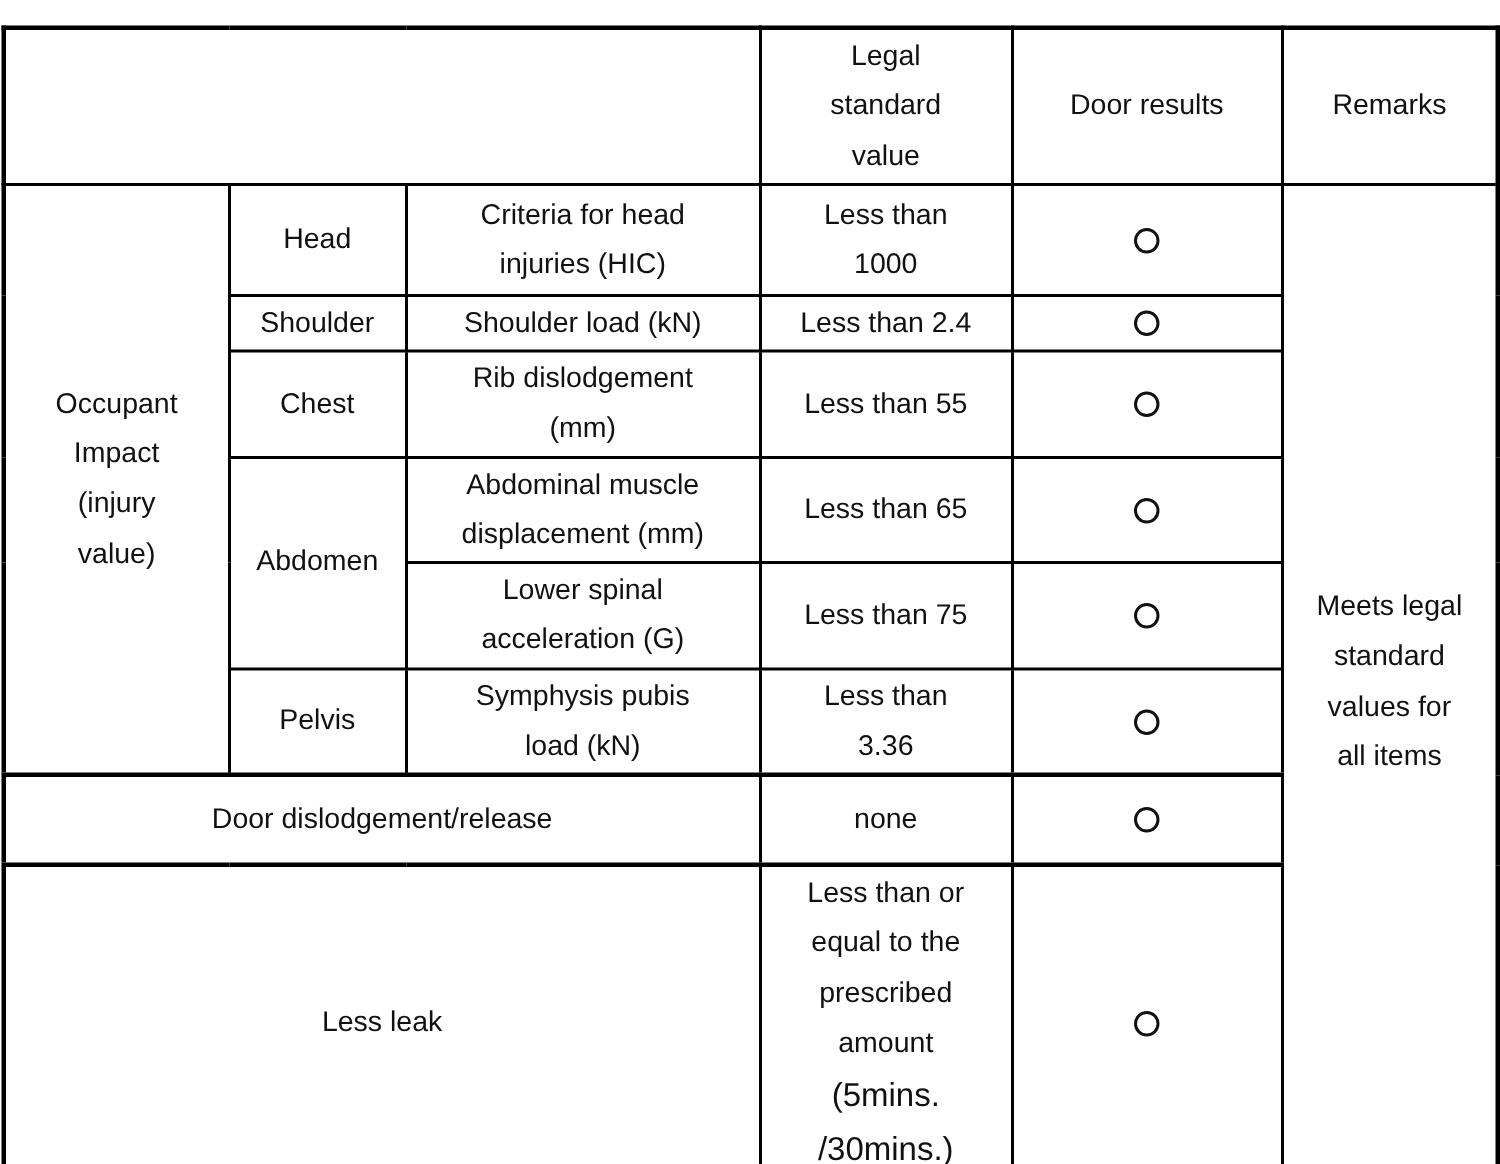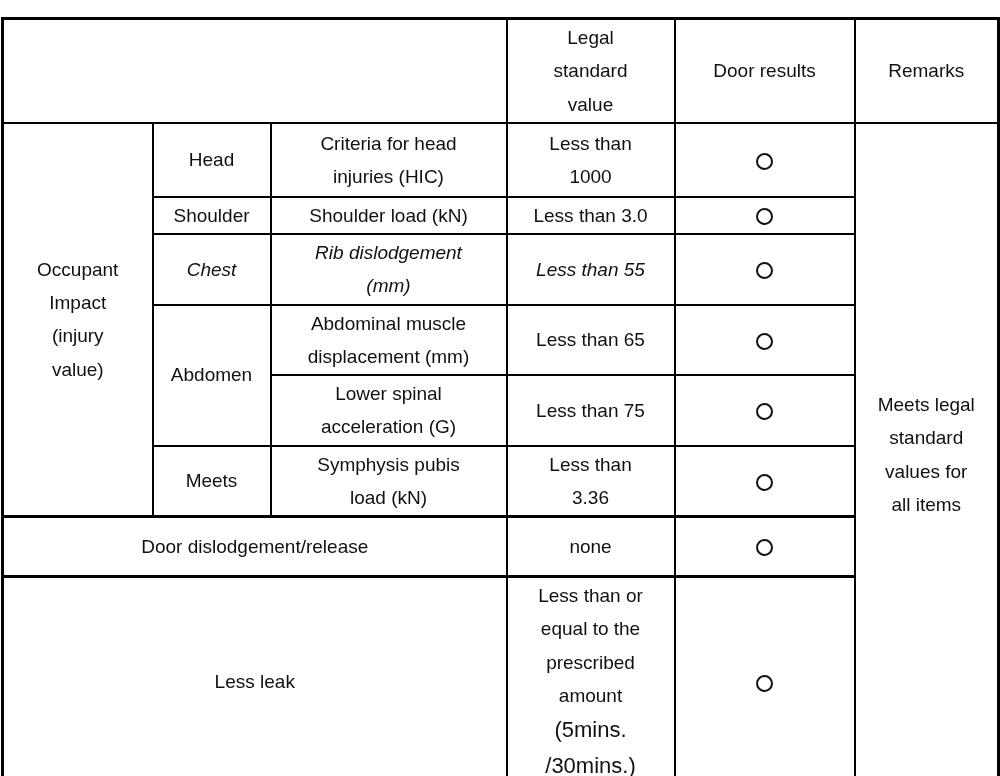--- a/index.html
+++ b/index.html
@@ -31,21 +31,21 @@
     padding: 1px 3px;
     font-size: 19px;
     line-height: 1.75;
     overflow: hidden;
   }
   .pre { white-space: pre-line; }
   tr.section-top td { border-top-width: 3px; text-align: center; }
   .r-header  { height: 100px; }
   .r-head    { height: 74px; }
   .r-shoulder{ height: 34px; padding-left: 39px; }
-  .r-chest   { height: 70px; font-style: italic; }
+  .r-chest   { height: 70px; }
   .r-abd1    { height: 69px; }
   .r-abd2    { height: 67px; }
   .r-pelvis  { height: 69px; }
   .r-door    { height: 60px; }
   .r-fuel    { height: 207px; }
   td.remarks-cell { line-height: 2.32; }
   .circle {
     display: inline-block;
     width: 17px;
     height: 17px;
@@ -101,21 +101,21 @@
       <td><span class="circle" data-bind="occupant_impact.rows.0.test_result">○</span></td>
       <td rowspan="8" class="pre remarks-cell" data-bind="remarks.text">Meets legal
 standard
 values for
 all items</td>
     </tr>
 
     <tr class="r-shoulder">
       <td data-bind="occupant_impact.rows.1.region">Shoulder</td>
       <td data-bind="occupant_impact.rows.1.criterion">Shoulder load (kN)</td>
-      <td data-bind="occupant_impact.rows.1.legal_standard">Less than 3.0</td>
+      <td data-bind="occupant_impact.rows.1.legal_standard">Less than 2.4</td>
       <td><span class="circle" data-bind="occupant_impact.rows.1.test_result">○</span></td>
     </tr>
 
     <tr class="r-chest">
       <td data-bind="occupant_impact.rows.2.region">Chest</td>
       <td class="pre" data-bind="occupant_impact.rows.2.criterion">Rib dislodgement
 (mm)</td>
       <td data-bind="occupant_impact.rows.2.legal_standard">Less than 55</td>
       <td><span class="circle" data-bind="occupant_impact.rows.2.test_result">○</span></td>
     </tr>
@@ -129,21 +129,21 @@
     </tr>
 
     <tr class="r-abd2">
       <td class="pre" data-bind="occupant_impact.rows.4.criterion">Lower spinal
 acceleration (G)</td>
       <td data-bind="occupant_impact.rows.4.legal_standard">Less than 75</td>
       <td><span class="circle" data-bind="occupant_impact.rows.4.test_result">○</span></td>
     </tr>
 
     <tr class="r-pelvis">
-      <td data-bind="occupant_impact.rows.5.region">Meets</td>
+      <td data-bind="occupant_impact.rows.5.region">Pelvis</td>
       <td class="pre" data-bind="occupant_impact.rows.5.criterion">Symphysis pubis
 load (kN)</td>
       <td class="pre" data-bind="occupant_impact.rows.5.legal_standard">Less than
 3.36</td>
       <td><span class="circle" data-bind="occupant_impact.rows.5.test_result">○</span></td>
     </tr>
 
     <tr class="r-door section-top">
       <td colspan="3" data-bind="door.label">Door dislodgement/release</td>
       <td data-bind="door.legal_standard">none</td>

